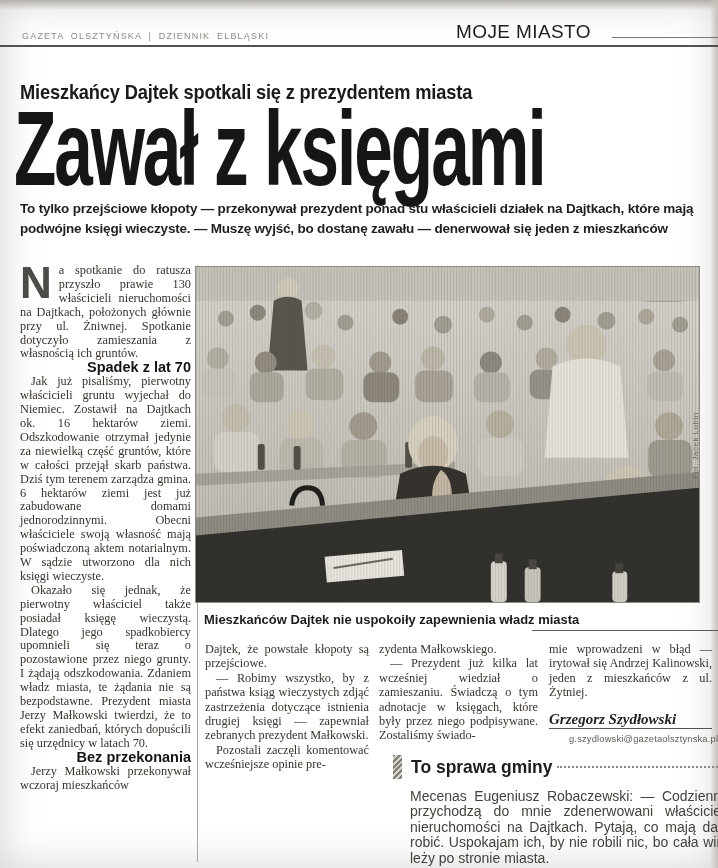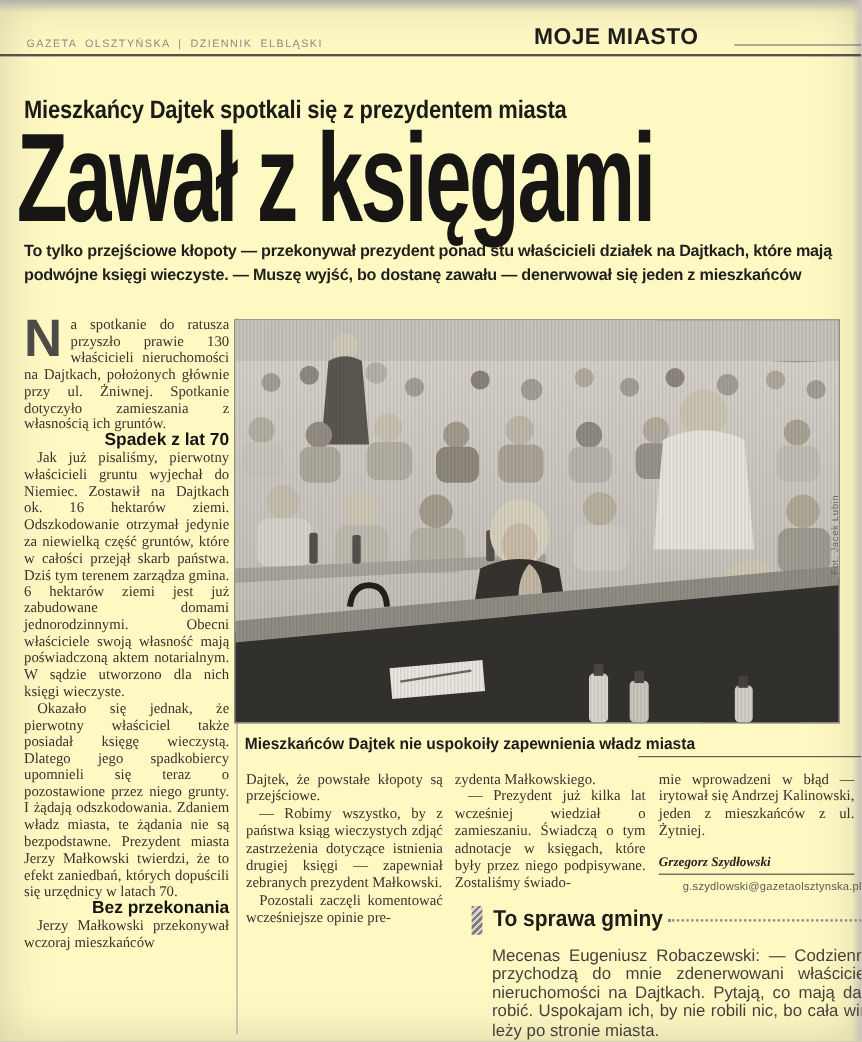--- a/index.html
+++ b/index.html
@@ -1,30 +1,30 @@
 <!DOCTYPE html>
 <html lang="pl"><head>
 <meta charset="utf-8">
 <style>
   html,body{margin:0;padding:0;background:#c9c6c0;}
   #page{
     position:relative;width:718px;height:868px;overflow:hidden;
-    background:#fef9c3;
+    background:#ffffff;
     font-family:"Liberation Sans",sans-serif;
     box-shadow:inset 0 0 40px rgba(90,85,78,.25);
   }
   .edge-top{position:absolute;left:0;top:0;width:718px;height:10px;
     background:linear-gradient(#b5b2ab,rgba(181,178,171,0));}
   .edge-right{position:absolute;right:0;top:0;width:8px;height:868px;
     background:linear-gradient(270deg,#c5c2bb,rgba(197,194,187,0));}
 
   
   .masthead{position:absolute;left:22px;top:31px;font-size:9px;color:#8d8983;
     letter-spacing:1.2px;word-spacing:3px;white-space:nowrap;}
-  .section-title{position:absolute;left:445px;top:21px;font-size:19px;font-weight:bold;
+  .section-title{position:absolute;left:456px;top:21px;font-size:19px;font-weight:normal;
     color:#1f1e1c;letter-spacing:.4px;white-space:nowrap;}
   .rule-section{position:absolute;left:612px;top:37px;width:106px;height:1px;background:#7b7873;}
   .rule-header{position:absolute;left:0;top:45px;width:718px;height:2px;background:#55524d;}
 
   
   .kicker{position:absolute;left:20px;top:80px;font-size:21px;font-weight:bold;color:#1c1b19;
     white-space:nowrap;transform:scaleX(.87);transform-origin:0 0;letter-spacing:-.2px;}
   .headline{position:absolute;left:14px;top:96px;font-size:105px;font-weight:bold;color:#171614;
     white-space:nowrap;line-height:1;letter-spacing:-3px;transform:scaleX(.66);transform-origin:0 0;}
   .lead{position:absolute;left:20px;top:199px;width:696px;font-size:13.5px;font-weight:bold;
@@ -52,21 +52,21 @@
   .photo svg{display:block;width:100%;height:100%;}
   .photo-credit{position:absolute;left:700px;top:470px;width:130px;font-size:8px;color:#6e6a64;
     transform:rotate(-90deg);transform-origin:0 100%;text-align:left;white-space:nowrap;letter-spacing:.5px;}
   .caption{position:absolute;left:204px;top:612px;width:512px;font-size:13.5px;font-weight:bold;
     color:#1d1c1a;transform:scaleX(.96);transform-origin:0 0;white-space:nowrap;}
   .caption-rule{position:absolute;left:532px;top:630px;width:186px;height:1px;background:#5f5c56;}
 
   
   .byline{margin-top:12px;text-indent:0;}
   .byline .author{font-family:"Liberation Serif",serif;font-weight:bold;font-style:italic;
-    font-size:11px;color:#24221f;display:block;border-bottom:1.5px solid #57534d;
+    font-size:15px;color:#24221f;display:block;border-bottom:1.5px solid #57534d;
     padding-bottom:2px;text-align:left;}
   .byline .email{display:block;font-family:"Liberation Sans",sans-serif;font-size:9.3px;
     color:#5e5a54;margin-top:3px;text-align:left;letter-spacing:.2px;margin-left:20px;}
 
   
   .opinion-box{position:absolute;left:393px;top:754px;width:344px;}
   .box-titlerow{display:flex;align-items:center;height:26px;}
   .box-hatch{width:9px;height:24px;flex:0 0 auto;
     background:repeating-linear-gradient(135deg,#807c76 0 2px,#d8d5ce 2px 4px);}
   .box-title{margin-left:9px;font-size:19px;font-weight:bold;color:#1e1d1b;white-space:nowrap;

